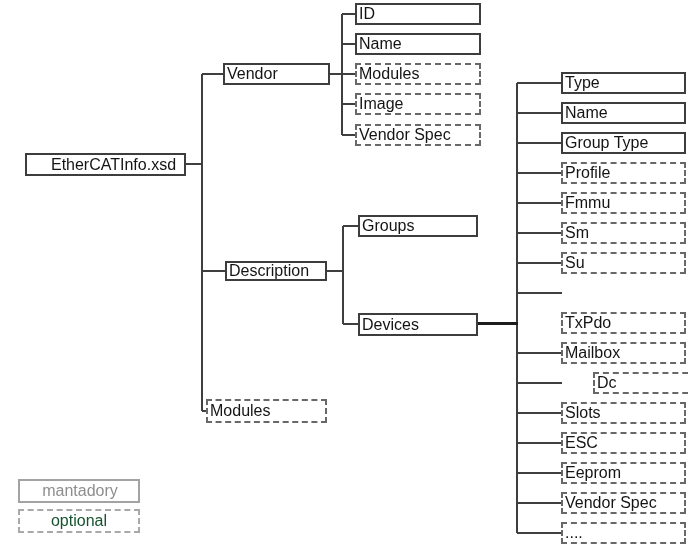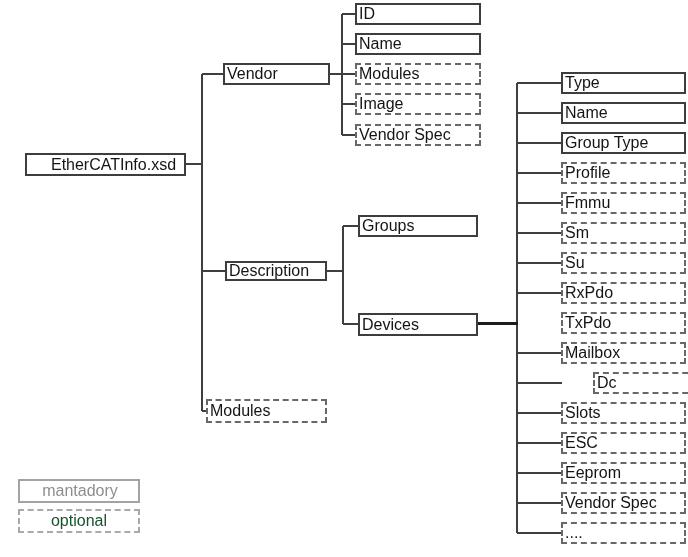--- a/index.html
+++ b/index.html
@@ -91,21 +91,20 @@
   <div class="node" style="left:358px;top:215px;width:120px;height:22px">Groups</div>
   <div class="node" style="left:358px;top:313px;width:120px;height:23px">Devices</div>
 
   <div class="node" style="left:561px;top:72px;width:125px;height:22px">Type</div>
   <div class="node" style="left:561px;top:102px;width:125px;height:22px">Name</div>
   <div class="node" style="left:561px;top:132px;width:125px;height:22px">Group Type</div>
   <div class="node dashed" style="left:561px;top:162px;width:125px;height:22px">Profile</div>
   <div class="node dashed" style="left:561px;top:192px;width:125px;height:22px">Fmmu</div>
   <div class="node dashed" style="left:561px;top:222px;width:125px;height:22px">Sm</div>
   <div class="node dashed" style="left:561px;top:252px;width:125px;height:22px">Su</div>
-  <div class="node dashed" style="left:561px;top:282px;width:125px;height:22px">RxPdo</div>
   <div class="node dashed" style="left:561px;top:312px;width:125px;height:22px">TxPdo</div>
   <div class="node dashed" style="left:561px;top:342px;width:125px;height:22px">Mailbox</div>
   <div class="node dashed" style="left:593px;top:372px;width:125px;height:22px">Dc</div>
   <div class="node dashed" style="left:561px;top:402px;width:125px;height:22px">Slots</div>
   <div class="node dashed" style="left:561px;top:432px;width:125px;height:22px">ESC</div>
   <div class="node dashed" style="left:561px;top:462px;width:125px;height:22px">Eeprom</div>
   <div class="node dashed" style="left:561px;top:492px;width:125px;height:22px">Vendor Spec</div>
   <div class="node dashed" style="left:561px;top:522px;width:125px;height:22px">....</div>
 
   <div class="node legend-solid" style="left:18px;top:479px;width:122px;height:24px">mantadory</div>

